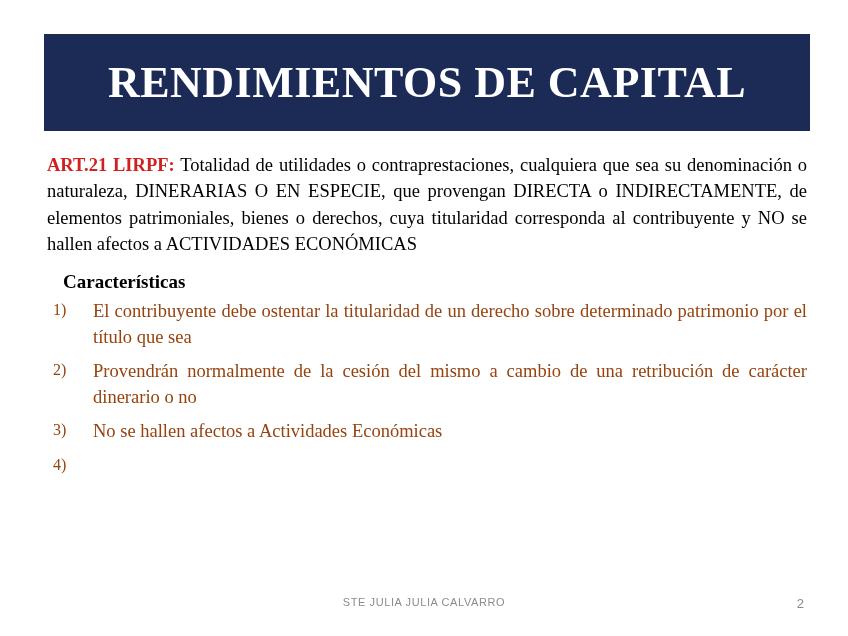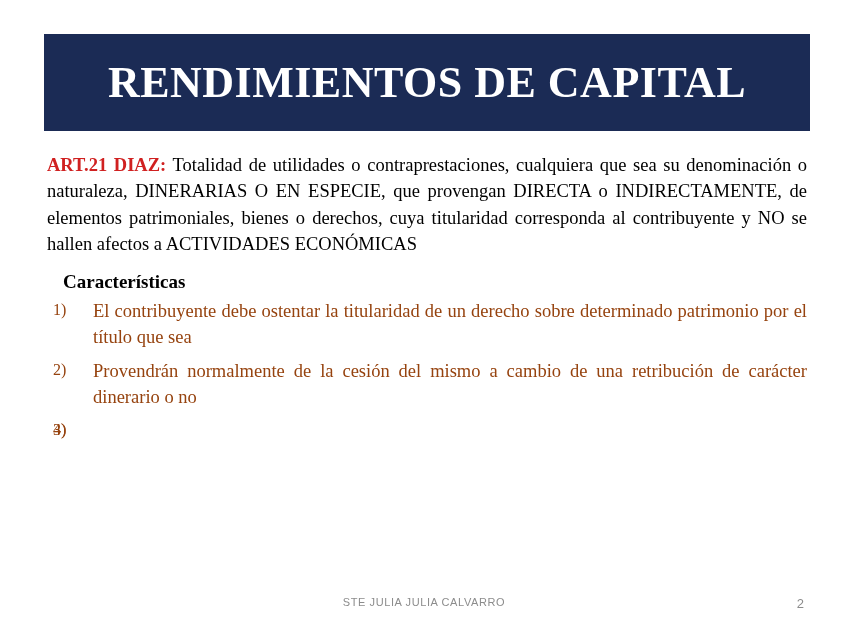--- a/index.html
+++ b/index.html
@@ -115,35 +115,36 @@
 <body>
 
 <div class="slide">
 
   <div class="title-banner">
     <div class="title-text">RENDIMIENTOS DE CAPITAL</div>
   </div>
 
   <div class="body-area">
 
-    <p class="definition"><span class="lead">ART.21 DIAZ:</span><span> Totalidad de utilidades o contraprestaciones, cualquiera que sea su denominación o naturaleza, DINERARIAS O EN ESPECIE, que provengan DIRECTA o INDIRECTAMENTE, de elementos patrimoniales, bienes o derechos, cuya titularidad corresponda al contribuyente y NO se hallen afectos a ACTIVIDADES ECONÓMICAS</span></p>
+    <p class="definition"><span class="lead">ART.21 LIRPF:</span><span> Totalidad de utilidades o contraprestaciones, cualquiera que sea su denominación o naturaleza, DINERARIAS O EN ESPECIE, que provengan DIRECTA o INDIRECTAMENTE, de elementos patrimoniales, bienes o derechos, cuya titularidad corresponda al contribuyente y NO se hallen afectos a ACTIVIDADES ECONÓMICAS</span></p>
 
     <div class="subhead">Características</div>
 
     <ol class="features">
       <li>
         <span class="num">1)</span>
         <span>El contribuyente debe ostentar la titularidad de un derecho sobre determinado patrimonio por el título que sea</span>
       </li>
       <li>
         <span class="num">2)</span>
         <span>Provendrán normalmente de la cesión del mismo a cambio de una retribución de carácter dinerario o no</span>
       </li>
       <li>
         <span class="num">3)</span>
+        <span>No se hallen afectos a Actividades Económicas</span>
       </li>
       <li>
         <span class="num">4)</span>
       </li>
     </ol>
 
   </div>
 
   <div class="footer">
     <div class="footer-text">STE JULIA JULIA CALVARRO</div>

